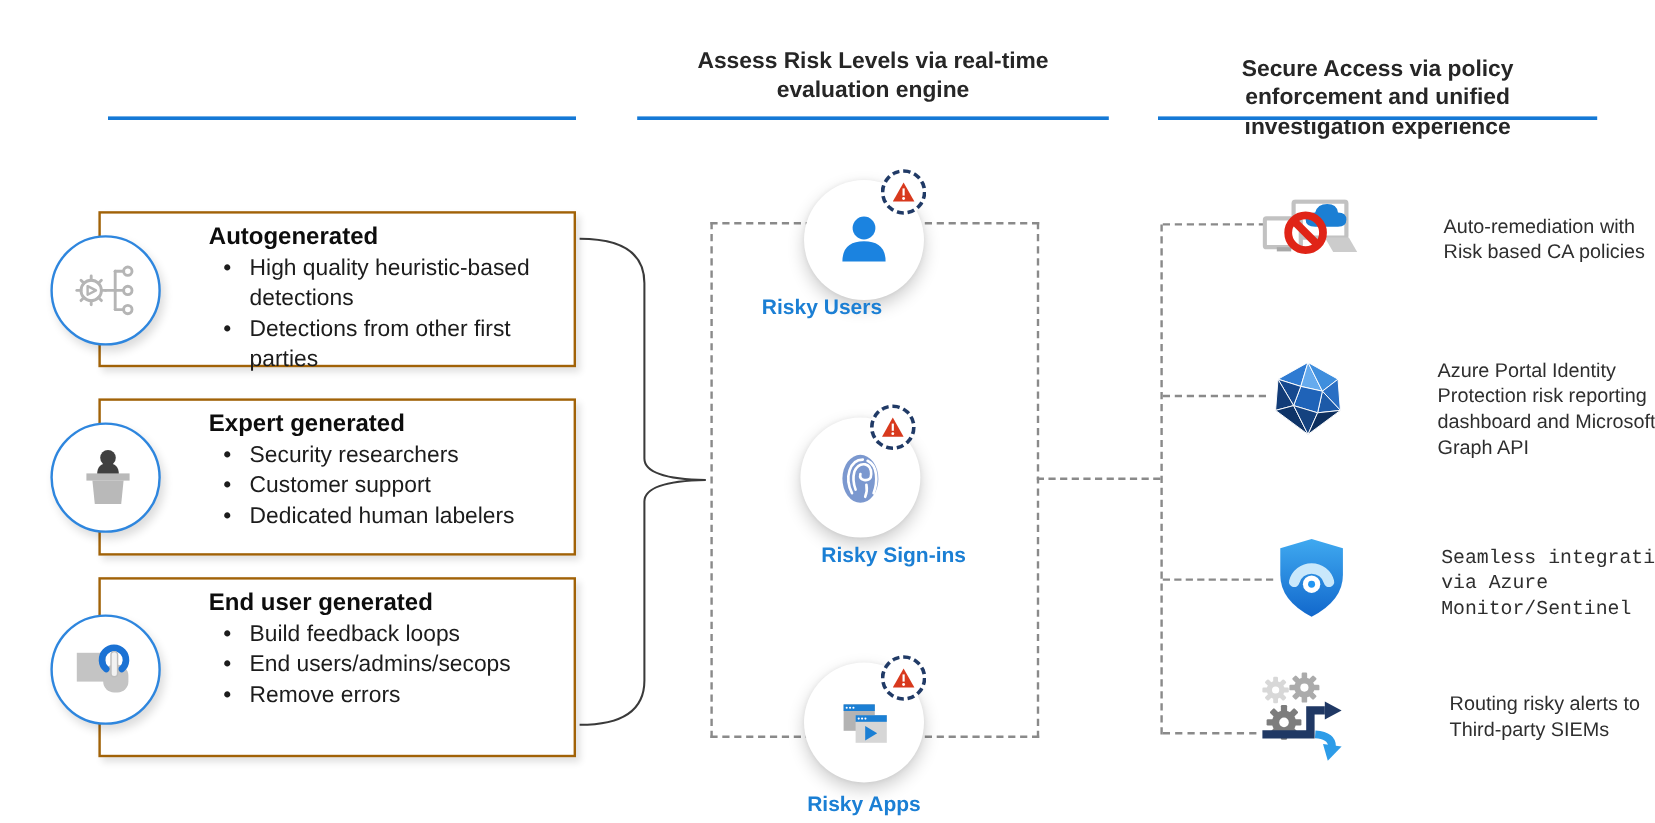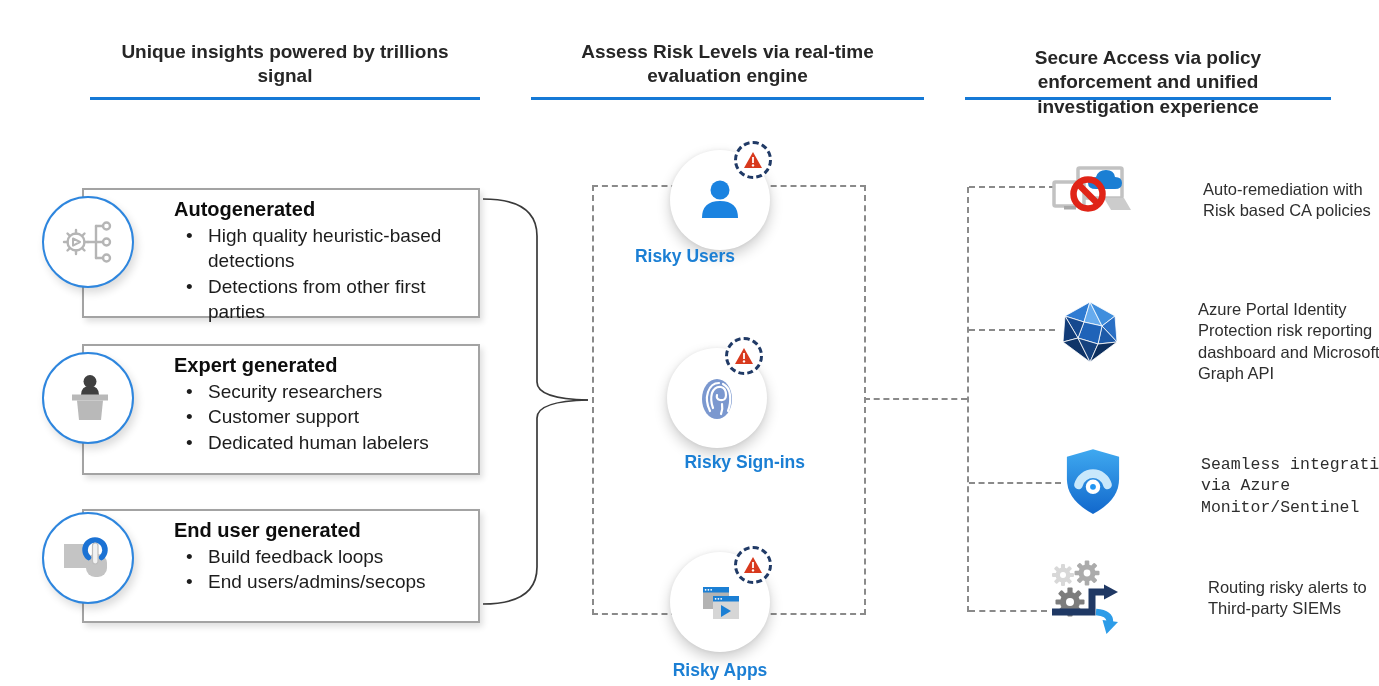--- a/index.html
+++ b/index.html
@@ -25,25 +25,25 @@
   .hc-mid{left:864px;top:398px;width:103px;}
   .vr{left:967px;top:187px;height:425px;}
   .st1{left:969px;top:186px;width:86px;}
   .st2{left:969px;top:329px;width:86px;}
   .st3{left:969px;top:482px;width:92px;}
   .st4{left:969px;top:610px;width:78px;}
 
   .overlay{position:absolute;left:0;top:0;width:1379px;height:686px;z-index:1;pointer-events:none;}
 
   
-  .box{position:absolute;left:82px;width:398px;background:#fff;border:2px solid #a3a3a3;
-       box-sizing:border-box;box-shadow:3px 4px 6px rgba(0,0,0,0.12);z-index:2;margin-top:12px;}
+  .box{position:absolute;left:82px;width:398px;background:#fff;border:2px solid #a16207;
+       box-sizing:border-box;box-shadow:3px 4px 6px rgba(0,0,0,0.12);z-index:2;}
   .b1{top:176px;height:130px;}
   .b2{top:332px;height:131px;}
-  .b3{top:497px;height:114px;}
+  .b3{top:481px;height:150px;}
   .box-title{font-size:20px;font-weight:700;color:#0d0d0d;margin:8px 4px 2px 90px;}
   .box ul{margin:0 0 0 98px;padding:0;list-style:none;}
   .box li{position:relative;padding-left:26px;font-size:19px;line-height:1.33;color:#1c1c1c;}
   .box li::before{content:"\2022";position:absolute;left:4px;top:0;}
 
   .side-circle{position:absolute;left:42px;width:92px;height:92px;border-radius:50%;
        background:#fff;border:2.5px solid #2e86de;z-index:3;display:flex;align-items:center;justify-content:center;
        box-shadow:3px 5px 8px rgba(0,0,0,0.14);box-sizing:border-box;}
   .sc1{top:196px;} .sc2{top:352px;} .sc3{top:512px;}
 
@@ -67,21 +67,20 @@
   .rt1{left:1158px;top:179px;width:196px;}
   .rt2{left:1153px;top:299px;width:212px;}
   .rt3{left:1156px;top:454px;width:216px;font-family:Liberation Mono, monospace;}
   .rt4{left:1163px;top:577px;width:196px;}
 </style>
 </head>
 <body>
 
 <div class="canvas">
 
-  <div class="col-header h1">Unique insights powered by trillions signal</div>
   <div class="col-header h2">Assess Risk Levels via real-time evaluation engine</div>
   <div class="col-header h3">Secure Access via policy enforcement and unified investigation experience</div>
   <div class="underline u1"></div>
   <div class="underline u2"></div>
   <div class="underline u3"></div>
 
   <svg class="overlay">
     <path d="M 483 199 Q 537 199 537 236 L 537 382 Q 537 399 588 400" stroke="#3a3a3a" stroke-width="1.7" fill="none"></path>
     <path d="M 483 604 Q 537 604 537 567 L 537 418 Q 537 401 588 400" stroke="#3a3a3a" stroke-width="1.7" fill="none"></path>
   </svg>
@@ -107,20 +106,21 @@
       <li>Security researchers</li>
       <li>Customer support</li>
       <li>Dedicated human labelers</li>
     </ul>
   </div>
   <div class="box b3">
     <div class="box-title">End user generated</div>
     <ul>
       <li>Build feedback loops</li>
       <li>End users/admins/secops</li>
+      <li>Remove errors</li>
     </ul>
   </div>
 
   <div class="side-circle sc1">
     <svg width="56" height="56" viewBox="0 0 56 56">
       <g stroke="#b5b5b5" stroke-width="2.4" fill="none" stroke-linecap="round">
         <circle cx="16" cy="28" r="8.5"></circle>
         <line x1="24.5" y1="28" x2="28" y2="28"></line>
           <line x1="22" y1="22" x2="24.5" y2="19.5"></line>
         <line x1="16" y1="19.5" x2="16" y2="16"></line>

